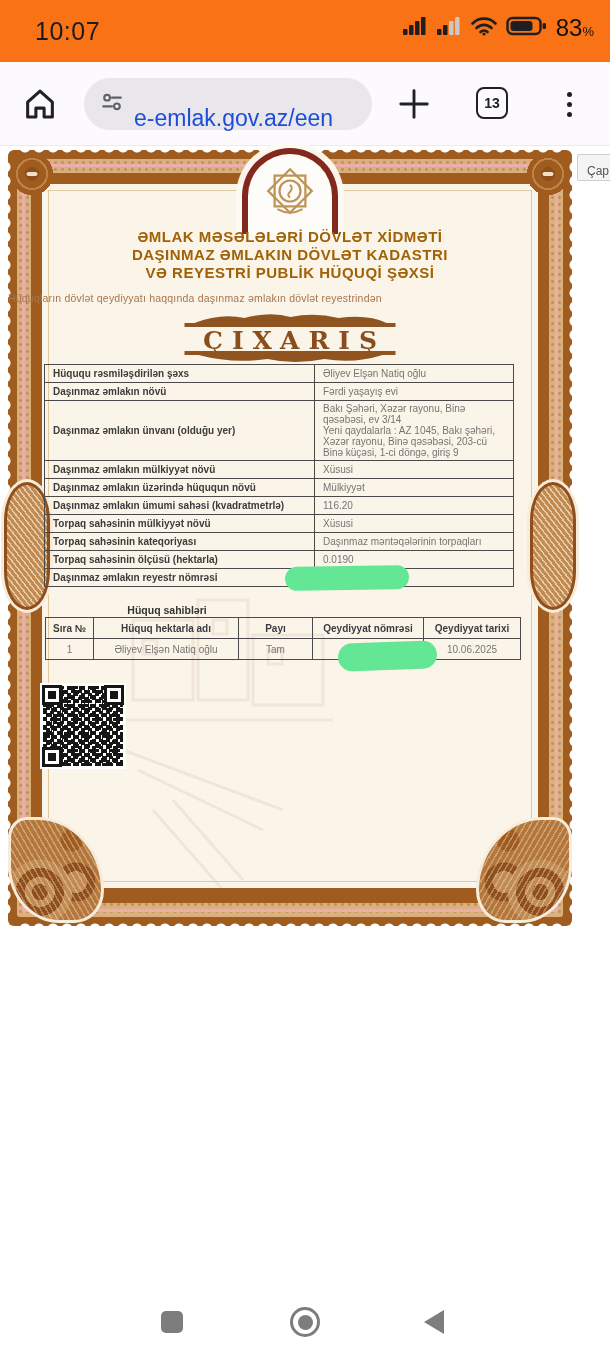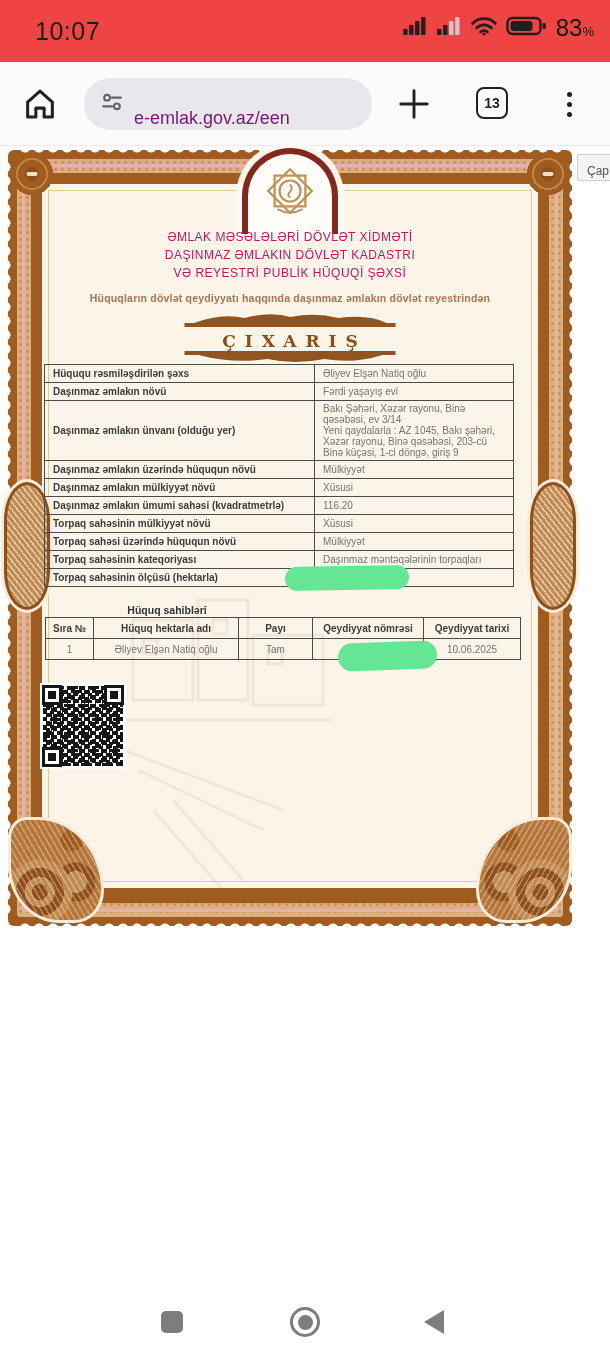--- a/index.html
+++ b/index.html
@@ -4,32 +4,32 @@
 <style>
   * { margin:0; padding:0; box-sizing:border-box; }
   html,body { background:#ddd; }
   .screen {
     position:relative; width:610px; height:1356px; margin:0 auto;
     background:#fff; overflow:hidden;
     font-family:"Liberation Sans", sans-serif;
   }
 
   
-  .status-bar { position:absolute; top:0; left:0; right:0; height:62px; background:#ef4444; display:flex; align-items:center; }
+  .status-bar { position:absolute; top:0; left:0; right:0; height:62px; background:#f97316; display:flex; align-items:center; }
   .time { position:absolute; left:35px; top:17px; font-size:25px; color:#1c1c1c; letter-spacing:.5px; }
   .sb-icons { position:absolute; right:16px; top:14px; display:flex; align-items:center; gap:8px; }
   .battery-pct { font-size:24px; color:#111; }
   .battery-pct .pct { font-size:13px; }
 
   
   .browser-bar { position:absolute; top:62px; left:0; right:0; height:84px; background:#FCFAFD; border-bottom:1px solid #ECEAED; }
   .home-btn { position:absolute; left:20px; top:22px; width:40px; height:40px; }
   .url-pill { position:absolute; left:84px; top:16px; width:288px; height:52px; border-radius:26px; background:#E9E6EC; display:flex; align-items:center; }
   .tune-ic { margin-left:16px; flex:0 0 auto; }
-  .url-text { margin-left:10px; font-size:18px; color:#701a75; white-space:nowrap; overflow:hidden;margin-top:28px; }
+  .url-text { margin-left:10px; font-size:23px; color:#1d4ed8; white-space:nowrap; overflow:hidden;margin-top:28px; }
   .plus-btn { position:absolute; left:396px; top:24px; width:36px; height:36px; }
   .tab-btn { position:absolute; left:476px; top:25px; width:32px; height:32px; border:2.6px solid #202124; border-radius:8px; display:flex; align-items:center; justify-content:center; }
   .tab-btn span { font-size:14px; font-weight:bold; color:#202124; }
   .kebab { position:absolute; left:563px; top:24px; width:12px; height:36px; display:flex; flex-direction:column; align-items:center; justify-content:center; gap:5px; }
   .kebab i { width:5px; height:5px; border-radius:50%; background:#202124; }
 
   
   .page { position:absolute; top:147px; left:0; right:0; bottom:66px; background:#fff; }
   .print-btn { position:absolute; left:577px; top:7px; width:46px; height:27px; background:#F4F4F4; border:1px solid #CFCFCF; border-radius:2px; font-size:12px; color:#555; text-align:left; padding:6px 0 0 9px; }
 
@@ -67,25 +67,25 @@
     background-blend-mode:normal; box-shadow:0 0 0 3px #F7ECDA;
   }
   .paisley::after { content:""; position:absolute; inset:0; border-radius:inherit; background:repeating-linear-gradient(60deg, rgba(250,240,225,.35) 0 1.5px, transparent 1.5px 5px); }
   .pai-l { left:3px; } .pai-r { right:3px; transform:scaleX(-1); }
 
   .arch { position:absolute; left:50%; top:-2px; transform:translateX(-50%); width:96px; height:86px; z-index:7;
     background:#FDFCF8; border:6px solid #83281C; border-bottom:none; border-radius:48px 48px 0 0;
     box-shadow:0 0 0 6px rgba(253,250,243,.95); display:flex; justify-content:center; }
   .arch svg { margin-top:9px; }
 
-  .agency { position:absolute; top:78px; left:0; right:0; z-index:8; text-align:center; color:#be185d; font-weight:normal; font-size:12px; line-height:18px; letter-spacing:.5px; }
-  .cert-subtitle { position:absolute; top:142px; left:0; right:0; z-index:8; text-align:center; color:#A8764F; font-weight:bold; font-size:10.5px; letter-spacing:.2px; }
+  .agency { position:absolute; top:78px; left:0; right:0; z-index:8; text-align:center; color:#a16207; font-weight:bold; font-size:15px; line-height:18px; letter-spacing:.5px; }
+  .cert-subtitle { position:absolute; top:142px; left:0; right:0; z-index:8; text-align:left; color:#A8764F; font-weight:normal; font-size:10.5px; letter-spacing:.2px; }
 
   .banner { position:absolute; top:161px; left:50%; transform:translateX(-50%); width:235px; z-index:8; text-align:center; }
-  .banner-text { font-family:"DejaVu Serif", serif; font-weight:bold; font-size:17px; letter-spacing:9px; color:#8A4E1C; padding-left:9px; line-height:20px; }
+  .banner-text { font-family:"DejaVu Serif", serif; font-weight:bold; font-size:25px; letter-spacing:9px; color:#8A4E1C; padding-left:9px; line-height:20px; }
 
   table.details { position:absolute; left:36px; top:214px; width:470px; z-index:8; border-collapse:collapse; }
   table.details td { border:1px solid #4A4A4A; font-size:10px; padding:2px 8px; vertical-align:middle; height:18px; }
   table.details td.lbl { font-weight:bold; color:#3C3C3C; width:270px; }
   table.details td.val { color:#757575; white-space:pre-line; line-height:11px; }
 
   .owners-title { position:absolute; left:36px; top:454px; width:246px; z-index:8; text-align:center; font-size:10.5px; font-weight:bold; color:#333; }
   table.owners { position:absolute; left:37px; top:467px; width:475px; z-index:8; border-collapse:collapse; table-layout:fixed;padding-left:12px; }
   table.owners th, table.owners td { border:1px solid #4A4A4A; font-size:10px; height:21px; text-align:center; vertical-align:middle; padding:1px 3px; }
   table.owners th { font-weight:bold; color:#3C3C3C; }
@@ -273,46 +273,46 @@
         <tr>
               <td class="lbl">Daşınmaz əmlakın növü</td>
               <td class="val">Fərdi yaşayış evi</td>
             </tr>
         <tr>
               <td class="lbl">Daşınmaz əmlakın ünvanı (olduğu yer)</td>
               <td class="val">Bakı Şəhəri, Xəzər rayonu, Binə qəsəbəsi, ev 3/14
 Yeni qaydalarla : AZ 1045, Bakı şəhəri, Xəzər rayonu, Binə qəsəbəsi, 203-cü Binə küçəsi, 1-ci döngə, giriş 9</td>
             </tr>
         <tr>
+              <td class="lbl">Daşınmaz əmlakın mülkiyyət növü</td>
+              <td class="val">Xüsusi</td>
+            </tr>
+        <tr>
               <td class="lbl">Daşınmaz əmlakın üzərində hüququn növü</td>
               <td class="val">Mülkiyyət</td>
             </tr>
         <tr>
-              <td class="lbl">Daşınmaz əmlakın mülkiyyət növü</td>
-              <td class="val">Xüsusi</td>
-            </tr>
-        <tr>
               <td class="lbl">Daşınmaz əmlakın ümumi sahəsi (kvadratmetrlə)</td>
               <td class="val">116.20</td>
             </tr>
         <tr>
               <td class="lbl">Torpaq sahəsinin mülkiyyət növü</td>
               <td class="val">Xüsusi</td>
             </tr>
         <tr>
-              <td class="lbl">Torpaq sahəsi üzərində hüququn növü</td>
-              <td class="val">Mülkiyyət</td>
-            </tr>
-        <tr>
               <td class="lbl">Torpaq sahəsinin kateqoriyası</td>
               <td class="val">Daşınmaz məntəqələrinin torpaqları</td>
             </tr>
         <tr>
               <td class="lbl">Torpaq sahəsinin ölçüsü (hektarla)</td>
               <td class="val">0.0190</td>
+            </tr>
+        <tr>
+              <td class="lbl">Daşınmaz əmlakın reyestr nömrəsi</td>
+              <td class="val"></td>
             </tr>
       </tbody>
         </table>
 
       <div class="owners-title">Hüquq sahibləri</div>
       <table class="owners">
         <colgroup>
             <col style="width:48px">
             <col style="width:145px">
             <col style="width:74px">

